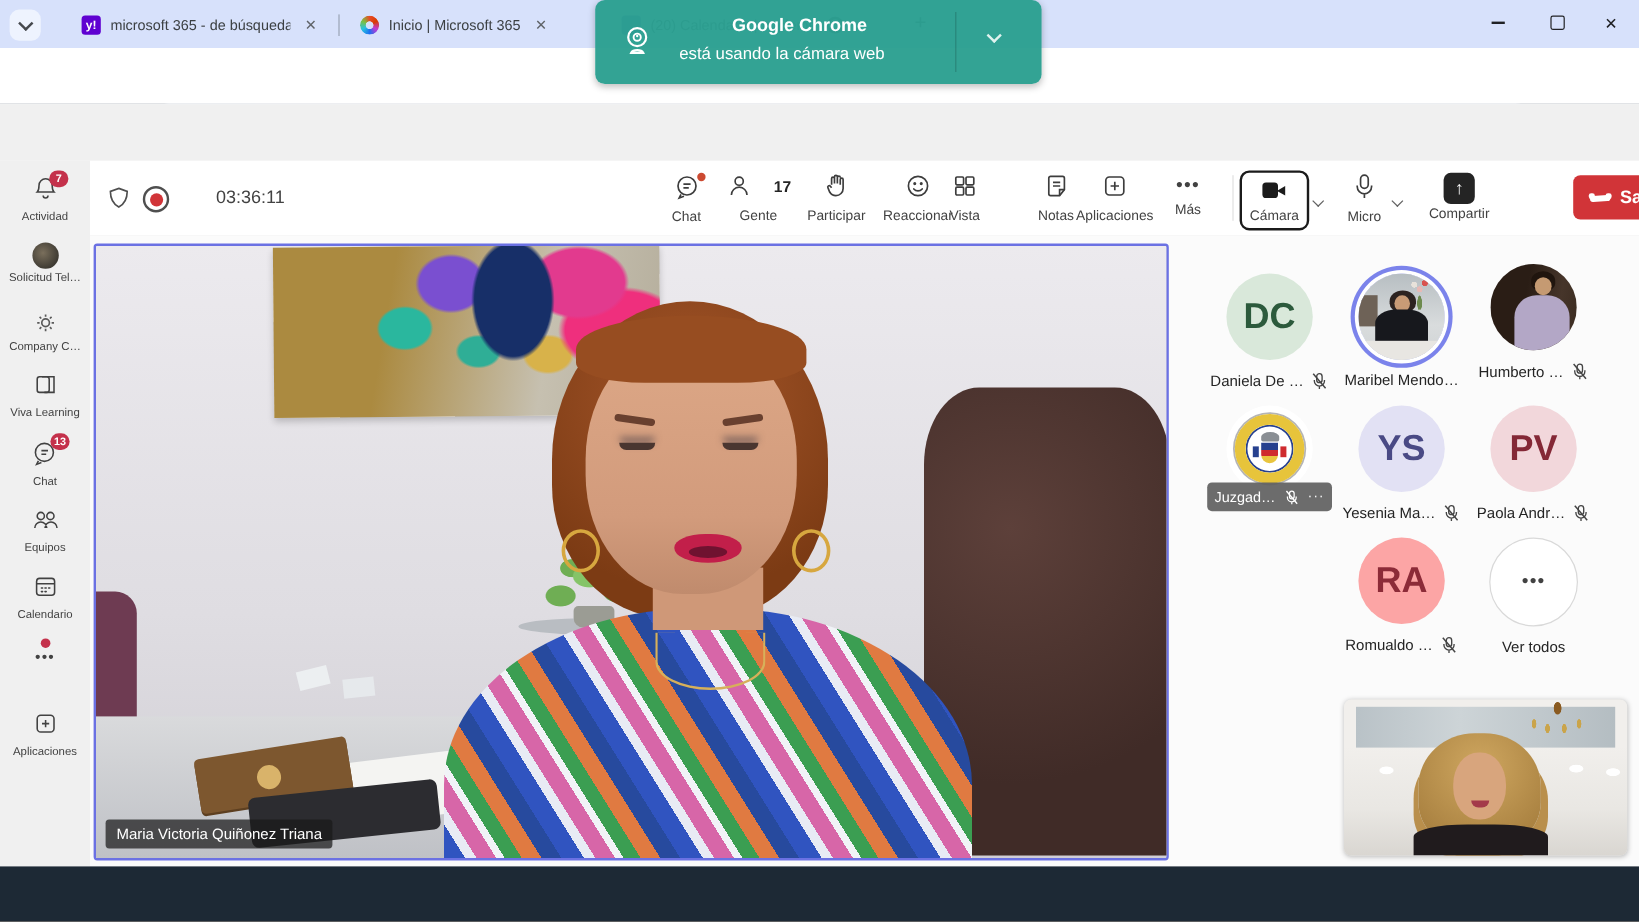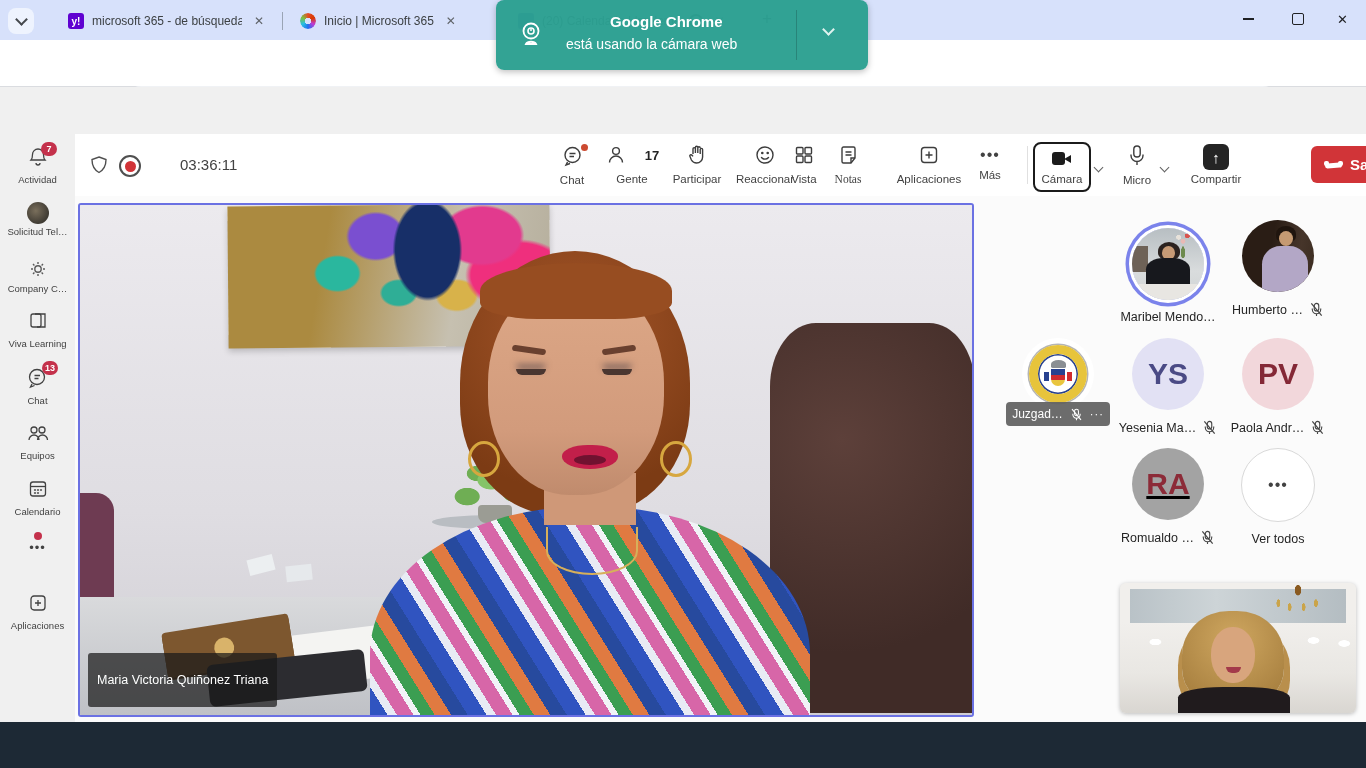--- a/index.html
+++ b/index.html
@@ -140,21 +140,21 @@
   .brow{position:absolute;width:34px;height:6px;border-radius:4px;background:#69402f;}
   .eye{position:absolute;width:30px;height:6px;border-radius:0 0 12px 12px;background:#4a3630;box-shadow:0 -5px 6px rgba(70,60,70,.55);}
   .lips{left:232px;top:200px;width:56px;height:24px;border-radius:46% 46% 50% 50%;background:#c21f4a;}
   .lips i{position:absolute;left:12px;top:10px;width:32px;height:10px;border-radius:50%;background:#701230;}
   .earr{position:absolute;width:26px;height:30px;border:3px solid #d7a73f;border-radius:50%;background:transparent;}
   .neck{left:214px;top:228px;width:92px;height:52px;background:#cf9878;}
   .torso{left:40px;top:262px;width:440px;height:210px;border-radius:48% 48% 0 0/70% 70% 0 0;
     background:repeating-linear-gradient(58deg,#3054c0 0 16px,#e8ebf4 16px 24px,#d766a8 24px 38px,#f1f3f7 38px 44px,#3b9e52 44px 56px,#e07a41 56px 70px,#274a9e 70px 84px);}
   .necklace{left:216px;top:282px;width:88px;height:46px;border:2px solid #d7b05a;border-top:none;border-radius:0 0 50% 50%;}
   .namepill{left:8px;bottom:8px;background:rgba(25,25,25,.72);color:#fff;font-size:12.5px;
-            padding:20px 9px;border-radius:3px;}
+            padding:5px 9px;border-radius:3px;}
   
   .ptile{position:absolute;width:120px;text-align:center;}
   .pav{width:72px;height:72px;border-radius:50%;margin:0 auto;display:flex;align-items:center;justify-content:center;
        font-size:30px;font-weight:600;position:relative;overflow:hidden;}
   .pav.ring{box-shadow:0 0 0 3px #fff,0 0 0 6.5px #7b83eb;}
   .pname{margin-top:10px;font-size:12.5px;color:#242424;display:flex;align-items:center;justify-content:center;gap:6px;white-space:nowrap;}
   .micoff{flex:0 0 auto;}
   .overlaypill{position:absolute;left:8px;top:64px;width:104px;height:24px;background:rgba(96,96,96,.92);border-radius:4px;
         display:flex;align-items:center;justify-content:center;gap:7px;color:#fff;font-size:12px;}
   .seeall{width:72px;height:72px;border-radius:50%;background:#fff;border:1px solid #d9d9d9;margin:0 auto;
@@ -422,21 +422,21 @@
     </div>
     <div class="tbtn" style="left:700px;left:700px;">
       <svg class="micon" width="22" height="22" viewBox="0 0 22 22">
         <rect x="3.5" y="3.5" width="6.5" height="6.5" rx="1"></rect>
           <rect x="12" y="3.5" width="6.5" height="6.5" rx="1"></rect>
         <rect x="3.5" y="12" width="6.5" height="6.5" rx="1"></rect>
           <rect x="12" y="12" width="6.5" height="6.5" rx="1"></rect>
       </svg>
       <div class="lbl">Vista</div>
     </div>
-    <div class="tbtn" style="left:744px;font-family:Liberation Serif, serif;">
+    <div class="tbtn" style="left:776px;">
       <svg class="micon" width="21" height="22" viewBox="0 0 21 22">
         <path d="M4 4.5A1.5 1.5 0 0 1 5.5 3h10A1.5 1.5 0 0 1 17 4.5V14l-4 5H5.5A1.5 1.5 0 0 1 4 17.5z"></path>
         <path d="M7.5 8h6M7.5 11h6M13 19v-5h4"></path>
       </svg>
       <div class="lbl">Notas</div>
     </div>
     <div class="tbtn" style="left:812px;width:84px;">
       <svg class="micon" width="22" height="22" viewBox="0 0 22 22">
         <rect x="3.5" y="3.5" width="15" height="15" rx="3"></rect>
           <path d="M11 7.5v7M7.5 11h7"></path>
@@ -519,20 +519,33 @@
               <i></i>
             </div>
           <div class="earr" style="left:138px;top:196px;"></div>
           <div class="earr" style="left:330px;top:196px;"></div>
           <div class="abs necklace"></div>
         </div>
       </div>
       <div class="abs namepill">Maria Victoria Quiñonez Triana</div>
     </div>
 
+    <div class="ptile" style="left:923px;top:32px;">
+      <div class="pav" style="background: rgb(217, 232, 218);">
+        <span style="color: rgb(44, 90, 60);">DC</span>
+      </div>
+      <div class="pname">
+          <span>Daniela De …</span>
+        <svg class="micoff" width="15" height="15" viewBox="0 0 16 16">
+          <rect x="5.6" y="1.5" width="4.8" height="8" rx="2.4" fill="none" stroke="#444" stroke-width="1.2"></rect>
+          <path d="M3.5 7v1a4.5 4.5 0 0 0 9 0V7M8 12.5V15" fill="none" stroke="#444" stroke-width="1.2"></path>
+          <path d="M2.5 1.5l11 13" stroke="#444" stroke-width="1.3"></path>
+        </svg>
+      </div>
+    </div>
     <div class="ptile" style="left:1033px;top:32px;">
       <div class="pav ring">
         <div class="mscene maribel">
           <div class="abs shelf"></div>
             <div class="abs flw"></div>
           <div class="abs hair"></div>
             <div class="abs face2"></div>
             <div class="abs torso2"></div>
             <div class="abs desk2"></div>
         </div>
@@ -598,21 +611,21 @@
           <span>Paola Andr…</span>
         <svg class="micoff" width="15" height="15" viewBox="0 0 16 16">
           <rect x="5.6" y="1.5" width="4.8" height="8" rx="2.4" fill="none" stroke="#444" stroke-width="1.2"></rect>
           <path d="M3.5 7v1a4.5 4.5 0 0 0 9 0V7M8 12.5V15" fill="none" stroke="#444" stroke-width="1.2"></path>
           <path d="M2.5 1.5l11 13" stroke="#444" stroke-width="1.3"></path>
         </svg>
       </div>
     </div>
 
     <div class="ptile" style="left:1033px;top:252px;">
-      <div class="pav" style="background: #a3a3a3; text-decoration: underline;">
+      <div class="pav" style="background: #fca5a5;">
         <span style="color: rgb(140, 43, 56);">RA</span>
       </div>
       <div class="pname">
           <span>Romualdo …</span>
         <svg class="micoff" width="15" height="15" viewBox="0 0 16 16">
           <rect x="5.6" y="1.5" width="4.8" height="8" rx="2.4" fill="none" stroke="#444" stroke-width="1.2"></rect>
           <path d="M3.5 7v1a4.5 4.5 0 0 0 9 0V7M8 12.5V15" fill="none" stroke="#444" stroke-width="1.2"></path>
           <path d="M2.5 1.5l11 13" stroke="#444" stroke-width="1.3"></path>
         </svg>
       </div>

